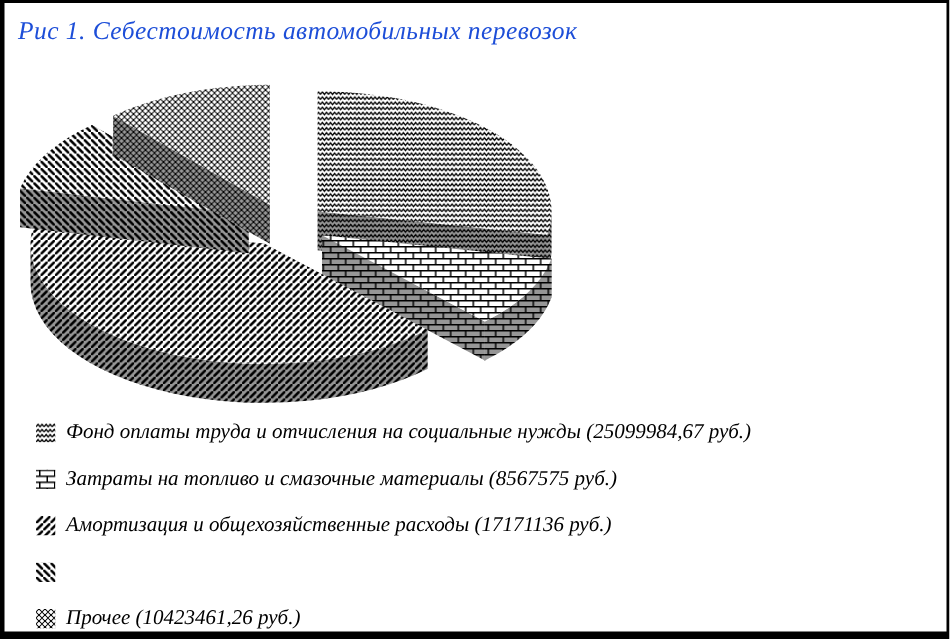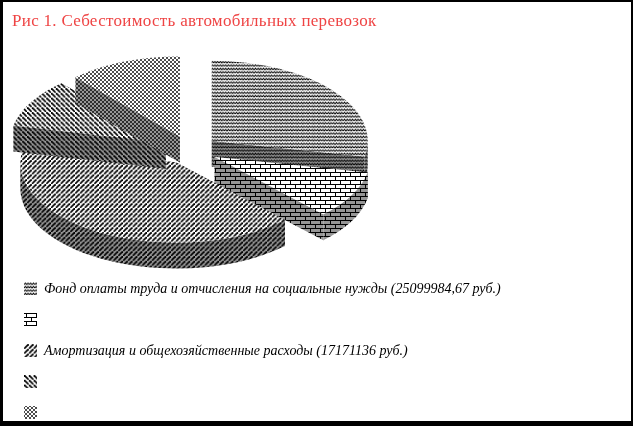--- a/index.html
+++ b/index.html
@@ -9,21 +9,21 @@
     box-sizing:border-box;
     background:#fff;
     border:2px solid #000;
     border-left-width:3px;
     border-bottom-width:5px;
     overflow:hidden;
     font-family:"Liberation Serif","DejaVu Serif",serif;
   }
   .caption{
     position:absolute;left:9px;top:8px;right:8px;
-    font-size:17px;line-height:22px;color:#ef4444;
+    font-style:italic;font-size:17px;line-height:22px;color:#1d4ed8;
     letter-spacing:0.3px;
   }
   .pie-wrap{position:absolute;left:0;top:38px;width:633px;height:240px;}
   .legend{
     position:absolute;left:21px;top:271px;right:6px;
     margin:0;padding:0;list-style:none;
   }
   .legend li{
     display:flex;align-items:center;
     height:31px;
@@ -107,31 +107,33 @@
     <li>
       <svg class="swatch" width="13" height="13">
           <rect class="sw-rect" x="0" y="0" width="13" height="13" fill="url(#pat-zigzag)"></rect>
         </svg>
       <span>Фонд оплаты труда и отчисления на социальные нужды (25099984,67 руб.)</span>
     </li>
     <li>
       <svg class="swatch" width="13" height="13">
           <rect class="sw-rect" x="0" y="0" width="13" height="13" fill="url(#pat-brick)"></rect>
         </svg>
+      <span>Затраты на топливо и смазочные материалы (8567575 руб.)</span>
     </li>
     <li>
       <svg class="swatch" width="13" height="13">
           <rect class="sw-rect" x="0" y="0" width="13" height="13" fill="url(#pat-diag-forward)"></rect>
         </svg>
       <span>Амортизация и общехозяйственные расходы (17171136 руб.)</span>
     </li>
     <li>
       <svg class="swatch" width="13" height="13">
           <rect class="sw-rect" x="0" y="0" width="13" height="13" fill="url(#pat-diag-back)"></rect>
         </svg>
     </li>
     <li>
       <svg class="swatch" width="13" height="13">
           <rect class="sw-rect" x="0" y="0" width="13" height="13" fill="url(#pat-diamond)"></rect>
         </svg>
+      <span>Прочее (10423461,26 руб.)</span>
     </li>
   </ul>
 </div>
 
 </body></html>

